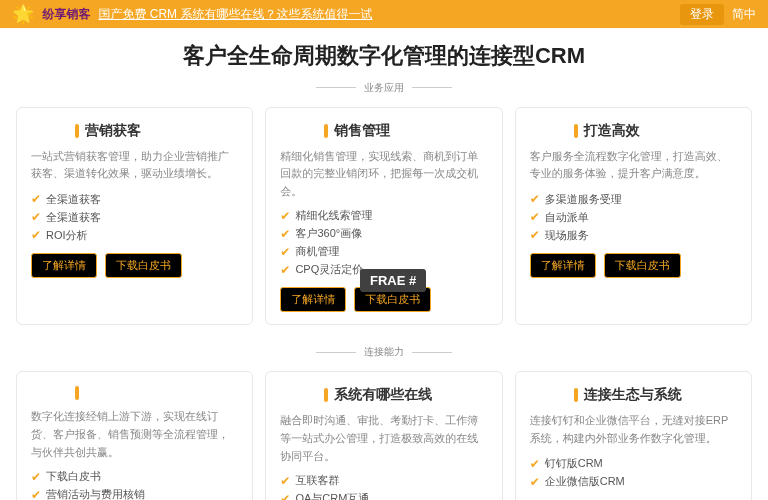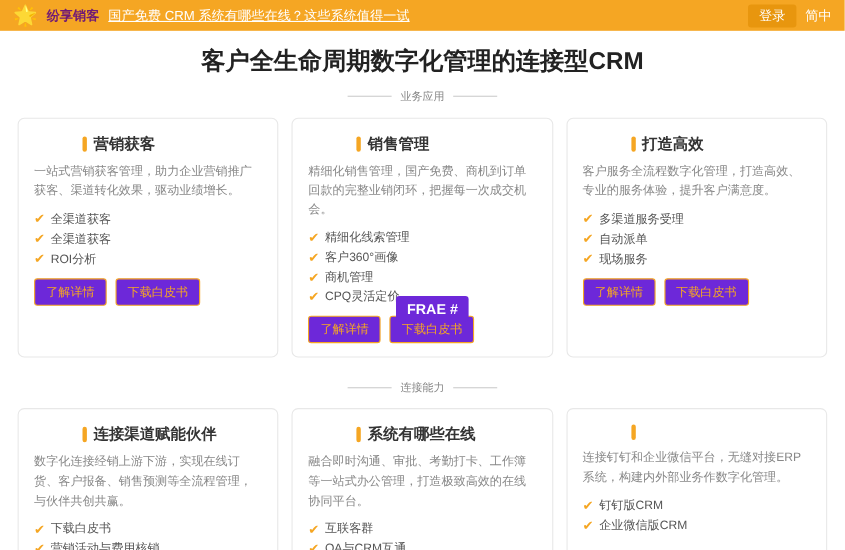--- a/index.html
+++ b/index.html
@@ -141,33 +141,33 @@
       font-size: 12px;
       flex-shrink: 0;
     }
     .card-actions {
       display: flex;
       gap: 8px;
     }
     .btn-outline {
       border: 1px solid #f5a623;
       color: #f5a623;
-      background: #6d28d9;
+      background: #000000;
       border-radius: 3px;
       padding: 4px 10px;
       font-size: 11px;
       cursor: pointer;
     }
 
     
     .frae-badge {
       position: absolute;
       top: 269px;
       left: 360px;
-      background: #6d28d9;
+      background: #404040;
       color: #fff;
       font-size: 13px;
       font-weight: bold;
       padding: 4px 10px;
       border-radius: 3px;
       pointer-events: none;
     }
   </style>
 </head>
 <body>
@@ -214,21 +214,21 @@
       <button class="btn-outline">了解详情</button>
       <button class="btn-outline">下载白皮书</button>
     </div>
   </div>
 
   <div class="card">
     <div class="card-title">
       <span class="card-title-bar"></span>
       <span>销售管理</span>
     </div>
-    <div class="card-desc">精细化销售管理，国产免费、商机到订单回款的完整业销闭环，把握每一次成交机会。</div>
+    <div class="card-desc">精细化销售管理，实现线索、商机到订单回款的完整业销闭环，把握每一次成交机会。</div>
     <ul class="card-features">
       <li>
           <span class="check-icon">✔</span>
           <span>精细化线索管理</span>
         </li>
       <li>
           <span class="check-icon">✔</span>
           <span>客户360°画像</span>
         </li>
       <li>
@@ -276,21 +276,20 @@
 
 <div class="section-heading">
   <span>连接能力</span>
 </div>
 
 <div class="cards-grid">
 
   <div class="card">
     <div class="card-title">
       <span class="card-title-bar"></span>
-      <span>连接渠道赋能伙伴</span>
     </div>
     <div class="card-desc">数字化连接经销上游下游，实现在线订货、客户报备、销售预测等全流程管理，与伙伴共创共赢。</div>
     <ul class="card-features">
       <li>
           <span class="check-icon">✔</span>
           <span>下载白皮书</span>
         </li>
       <li>
           <span class="check-icon">✔</span>
           <span>营销活动与费用核销</span>
@@ -314,20 +313,21 @@
           <span class="check-icon">✔</span>
           <span>OA与CRM互通</span>
         </li>
 
     </ul>
   </div>
 
   <div class="card">
     <div class="card-title">
       <span class="card-title-bar"></span>
+      <span>连接生态与系统</span>
     </div>
     <div class="card-desc">连接钉钉和企业微信平台，无缝对接ERP系统，构建内外部业务作数字化管理。</div>
     <ul class="card-features">
       <li>
           <span class="check-icon">✔</span>
           <span>钉钉版CRM</span>
         </li>
       <li>
           <span class="check-icon">✔</span>
           <span>企业微信版CRM</span>

